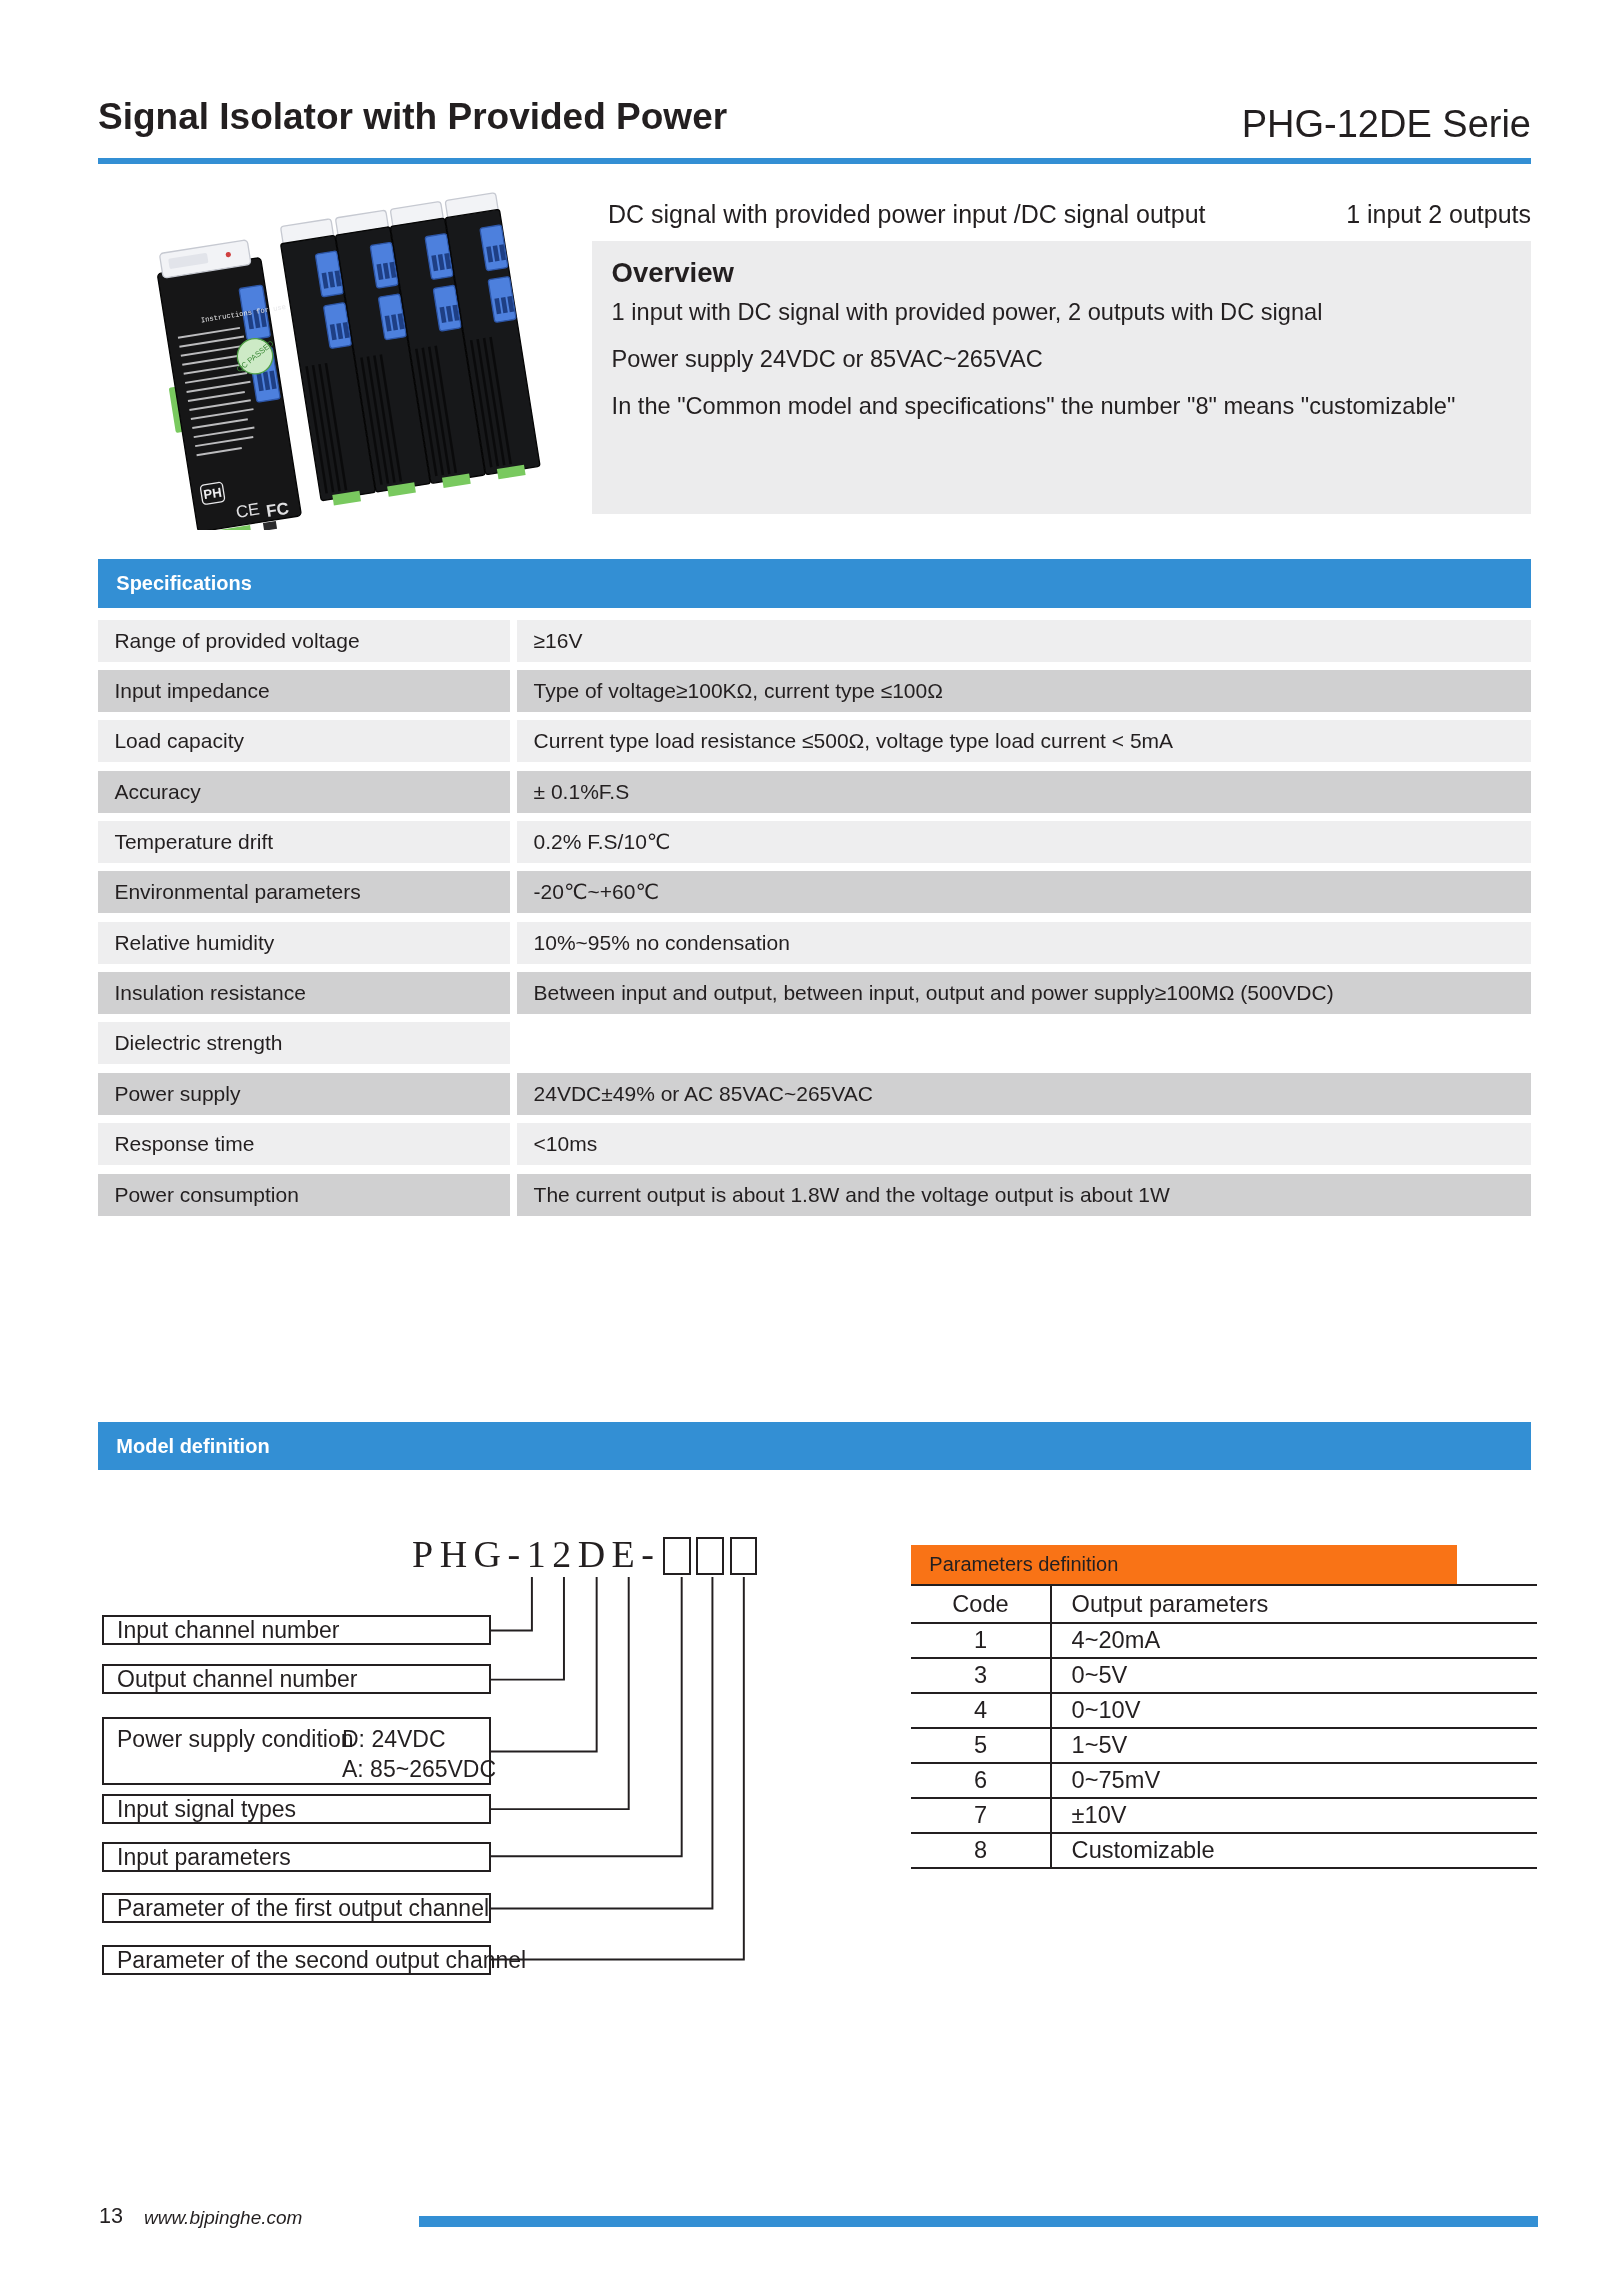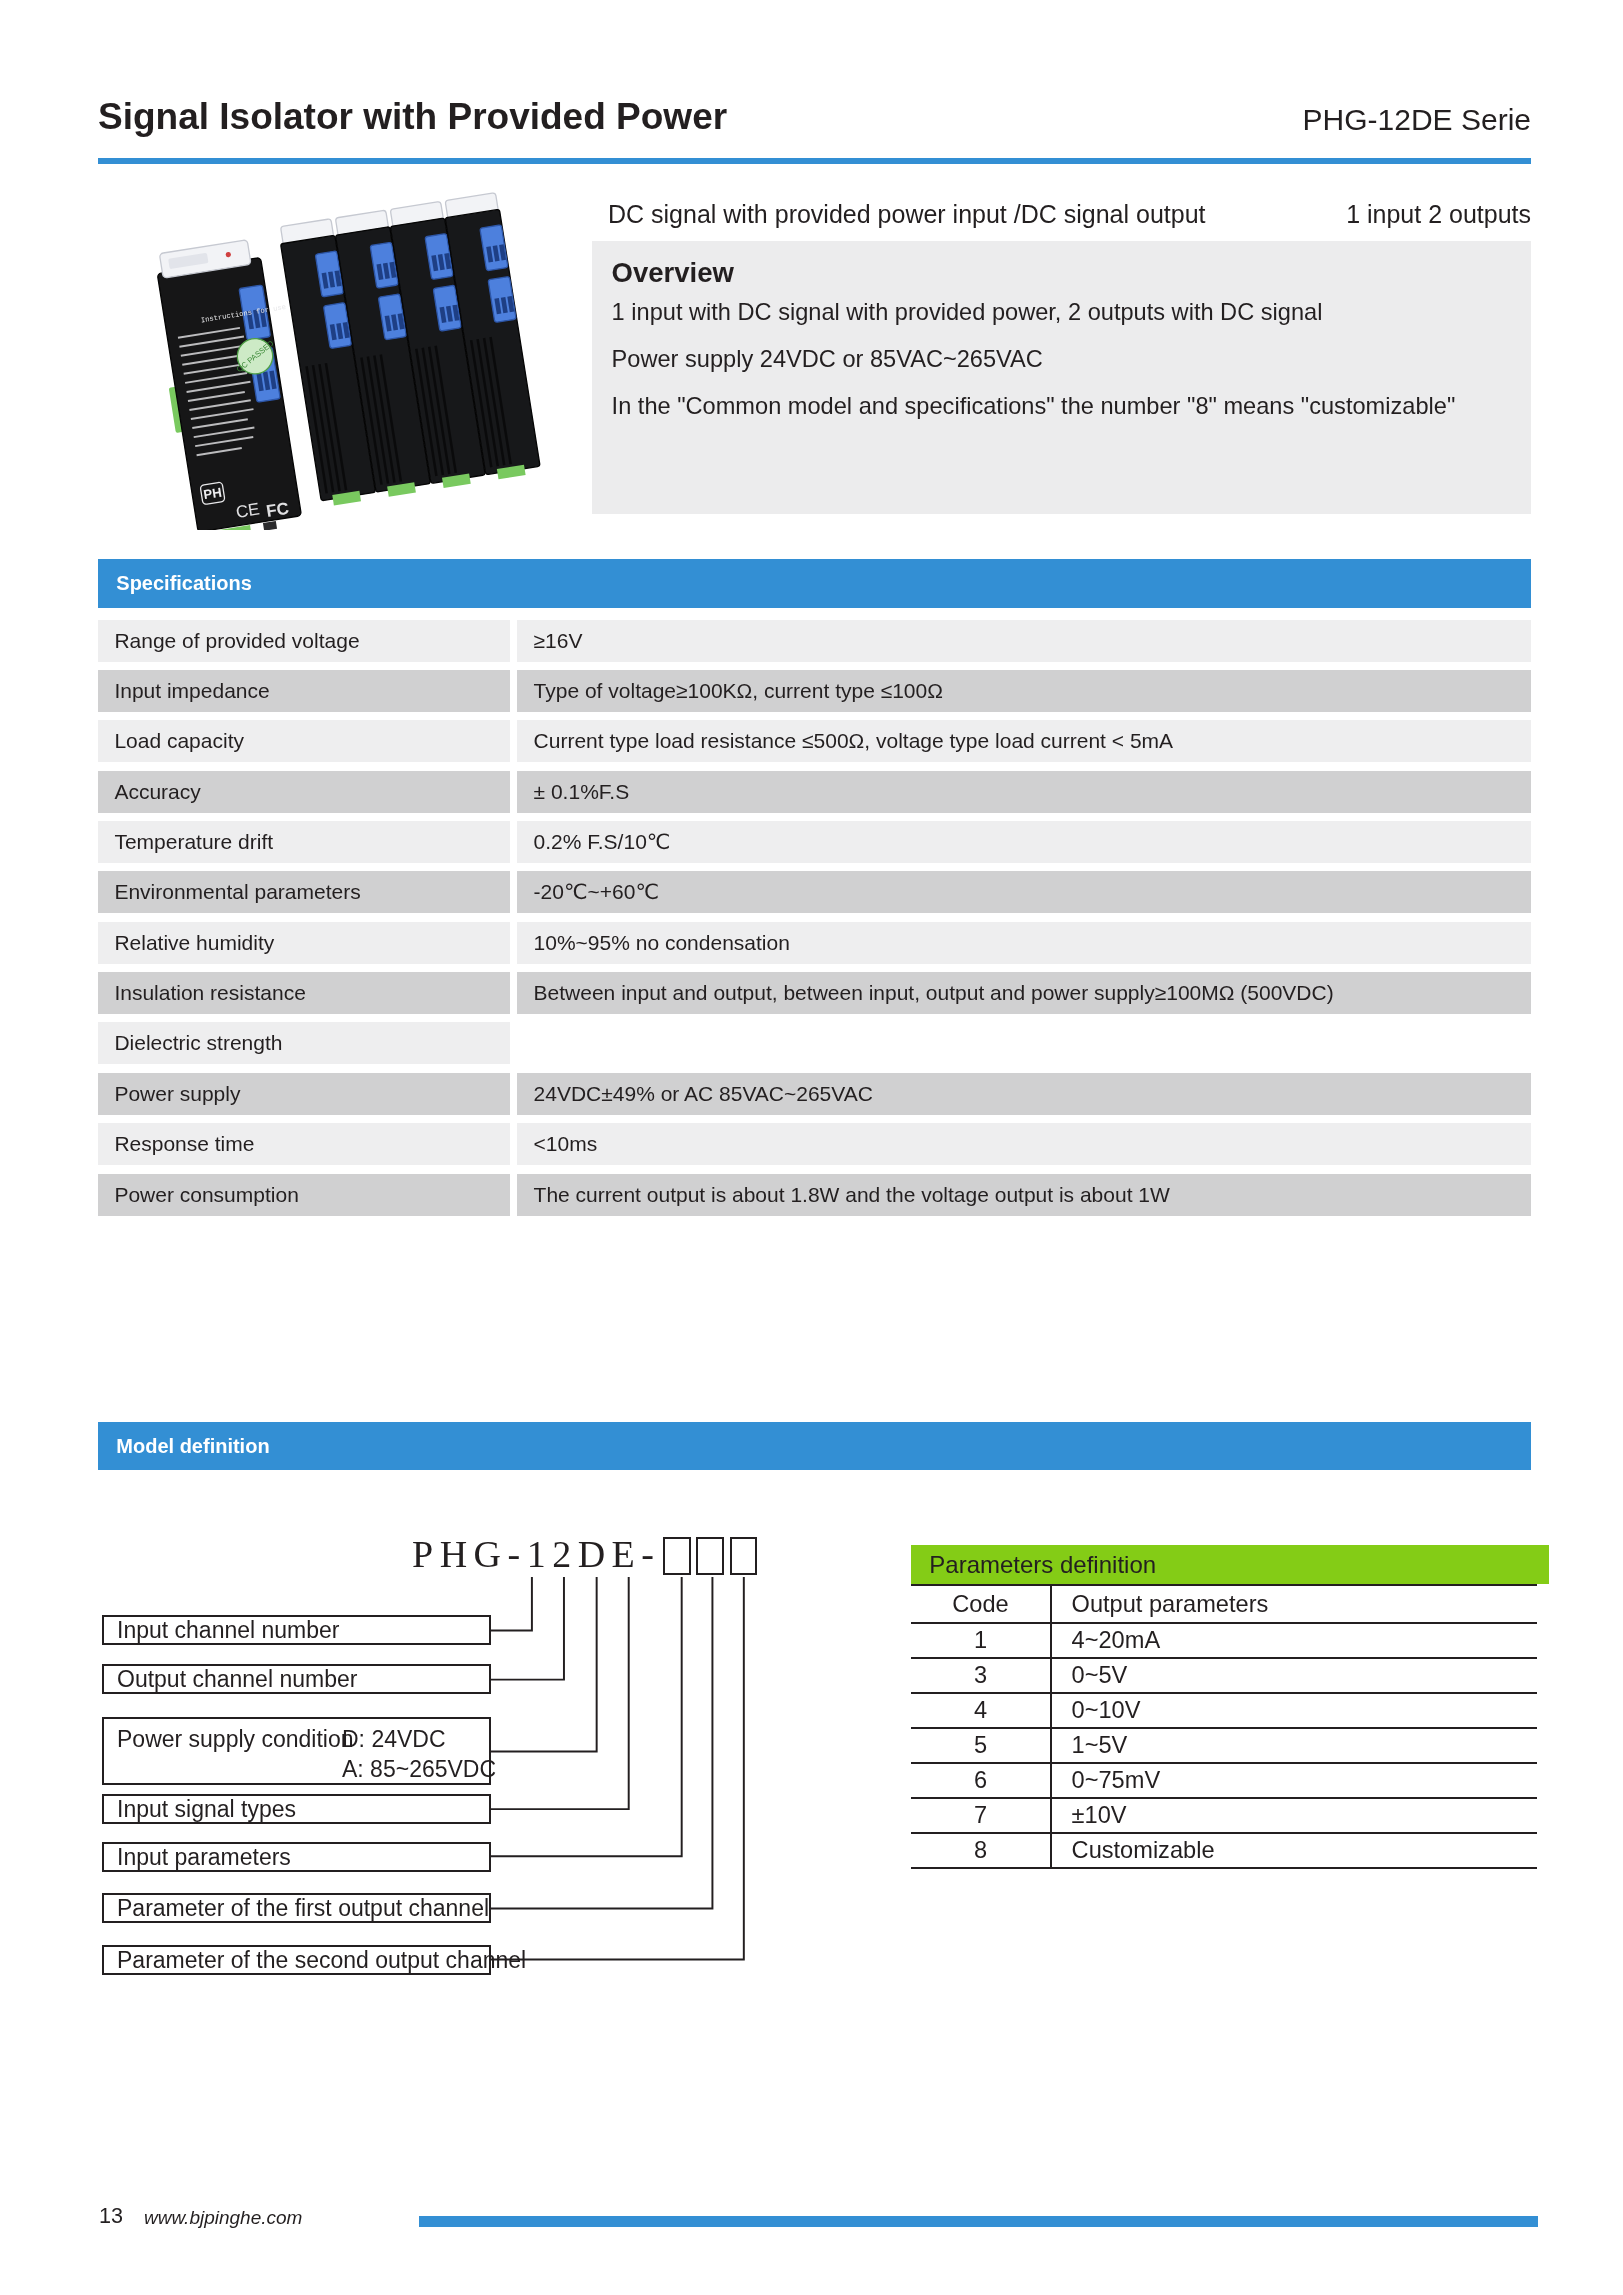--- a/index.html
+++ b/index.html
@@ -7,21 +7,21 @@
   body {
     width:1623px; height:2295px;
     font-family:"Liberation Sans","DejaVu Sans",sans-serif;
     color:#231f20;
   }
   #page { position:relative; width:1623px; height:2295px; background:#ffffff; overflow:hidden; }
   .abs { position:absolute; }
 
   
   .h-title  { left:98px; top:96px; font-size:37px; font-weight:bold; }
-  .h-series { top:103px; right:92px; font-size:30px; font-weight:400; }
+  .h-series { top:103px; right:92px; font-size:38px; font-weight:400; }
   .h-rule   { left:98px; top:158px; width:1433px; height:5.9px; background:#338fd4; }
 
   
   .intro-left  { left:608px; top:200px; font-size:25px; }
   .intro-right { top:200px; right:92px; font-size:25px; }
 
   
   .overview { left:592px; top:241px; width:939px; height:273px; background:#ececed; }
   .ov-title { position:absolute; left:19.6px; top:15.7px; font-size:27.5px; font-weight:bold; }
   .ov-line  { position:absolute; left:19.6px; font-size:23.6px; white-space:pre; }
@@ -55,22 +55,22 @@
     position:absolute; left:102px; width:389px; height:30px;
     border:2px solid #231f20; background:#ffffff;
     font-size:23px; display:flex; align-items:center; padding-left:13px; white-space:nowrap;
   }
   .dlabel-psu { height:68px; align-items:flex-start; padding-top:6.5px; }
   .psu-opt { position:absolute; left:238px; font-size:23px; }
   .psu-d { top:6.5px; } .psu-a { top:37px; }
 
   
   .ptitle {
-    left:911px; top:1545px; width:638px; height:39px; background:#84cc16;
-    font-size:24px; display:flex; align-items:center; padding-left:18.3px;
+    left:911px; top:1545px; width:546px; height:39px; background:#f97316;
+    font-size:20px; display:flex; align-items:center; padding-left:18.3px;
   }
   .ptable { left:911px; top:1584px; width:626px; border-top:2.6px solid #231f20; }
   .prow { display:flex; height:35px; border-bottom:2px solid #231f20; }
   .prow.phead { height:38px; }
   .pc1 { width:141px; border-right:2px solid #231f20; display:flex; align-items:center; justify-content:center; font-size:23.6px; }
   .pc2 { flex:1; display:flex; align-items:center; padding-left:19.6px; font-size:23.6px; }
 
   
   .f-page { left:99px; top:2203px; font-size:21.6px; }
   .f-site { left:144px; top:2207px; font-size:19px; font-style:italic; }

